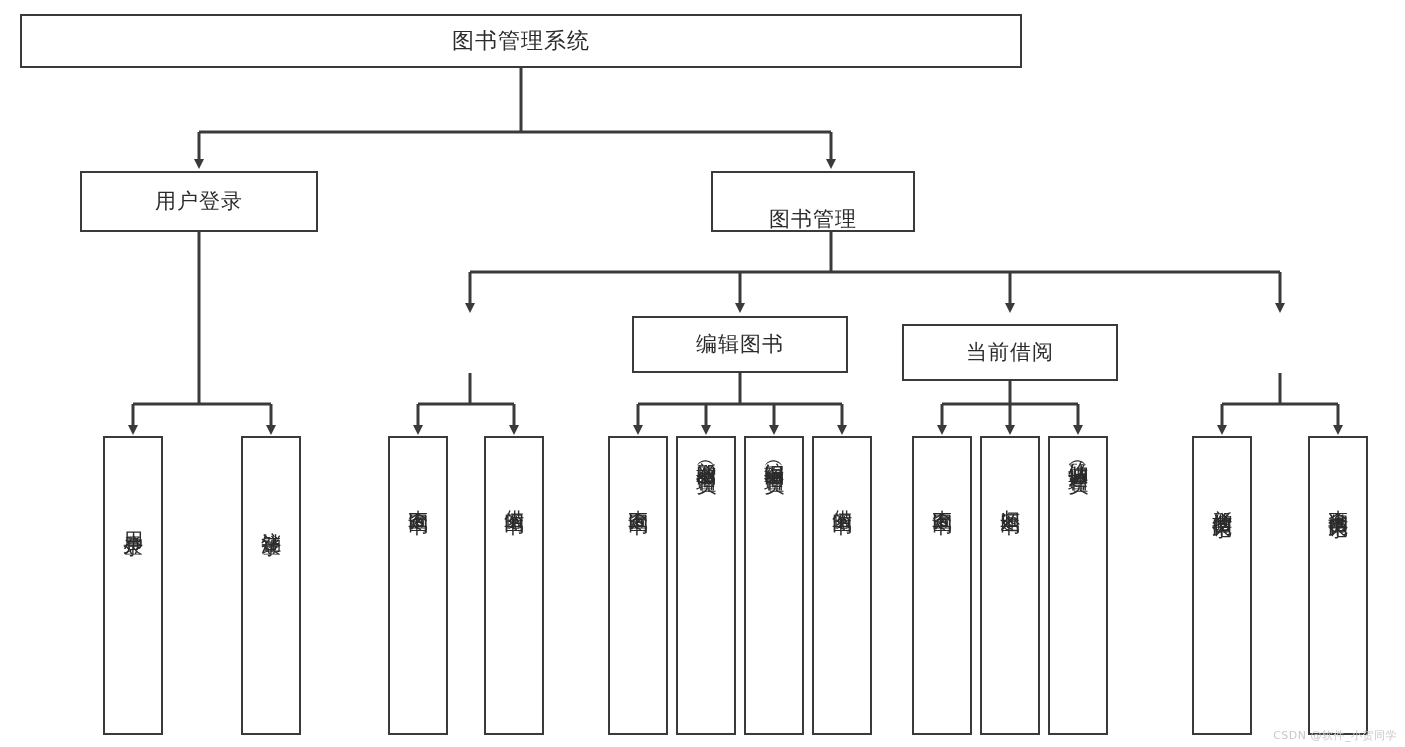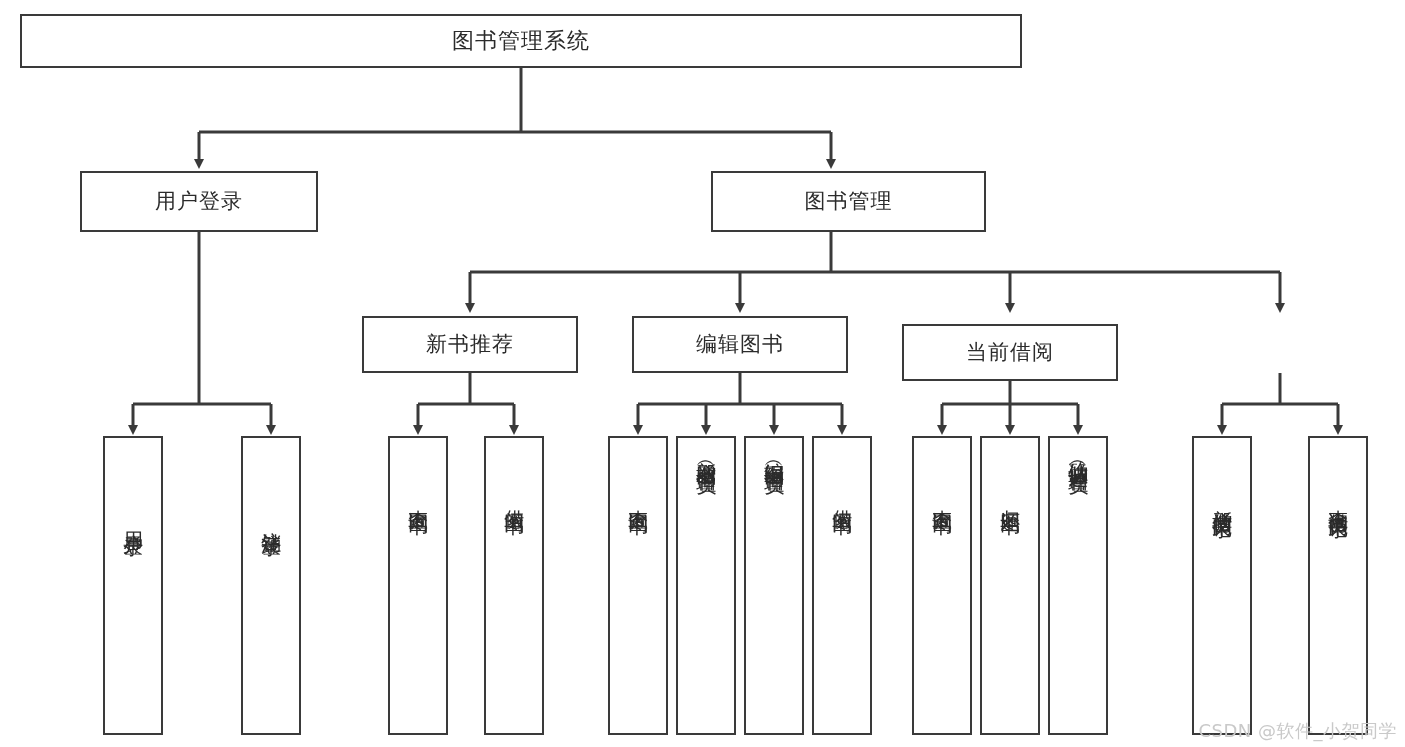--- a/index.html
+++ b/index.html
@@ -71,21 +71,21 @@
   .node.v.mid2 .lbl {
     margin-top: 56px;
   }
   .node.v.top .lbl {
     margin-top: 8px;
   }
   .watermark {
     position: absolute;
     right: 8px;
     bottom: 4px;
-    font-size: 18px;
+    font-size: 11px;
     color: #c9c9c9;
     white-space: nowrap;
     letter-spacing: 0.5px;
   }
 </style>
 </head>
 <body>
 
 <div id="canvas">
 
@@ -140,27 +140,24 @@
     </g>
   </svg>
 
   <div class="node h root" style="left:20px; top:14px; width:1002px; height:54px;">
     <span class="lbl">图书管理系统</span>
   </div>
 
   <div class="node h" style="left:80px; top:171px; width:238px; height:61px;">
     <span class="lbl">用户登录</span>
   </div>
-  <div class="node h" style="left:711px; top:171px; width:275px; height:61px;">
+  <div class="node h" style="left:711px; top:171px; width:204px; height:61px;align-items:flex-end;">
     <span class="lbl">图书管理</span>
   </div>
 
-  <div class="node h" style="left:362px; top:316px; width:216px; height:57px;">
-    <span class="lbl">新书推荐</span>
-  </div>
   <div class="node h" style="left:632px; top:316px; width:216px; height:57px;">
     <span class="lbl">编辑图书</span>
   </div>
   <div class="node h" style="left:902px; top:324px; width:216px; height:57px;">
     <span class="lbl">当前借阅</span>
   </div>
 
   <div class="node v mid" style="left:103px; top:436px; width:60px; height:299px;">
     <span class="lbl">用户登录</span>
   </div>

